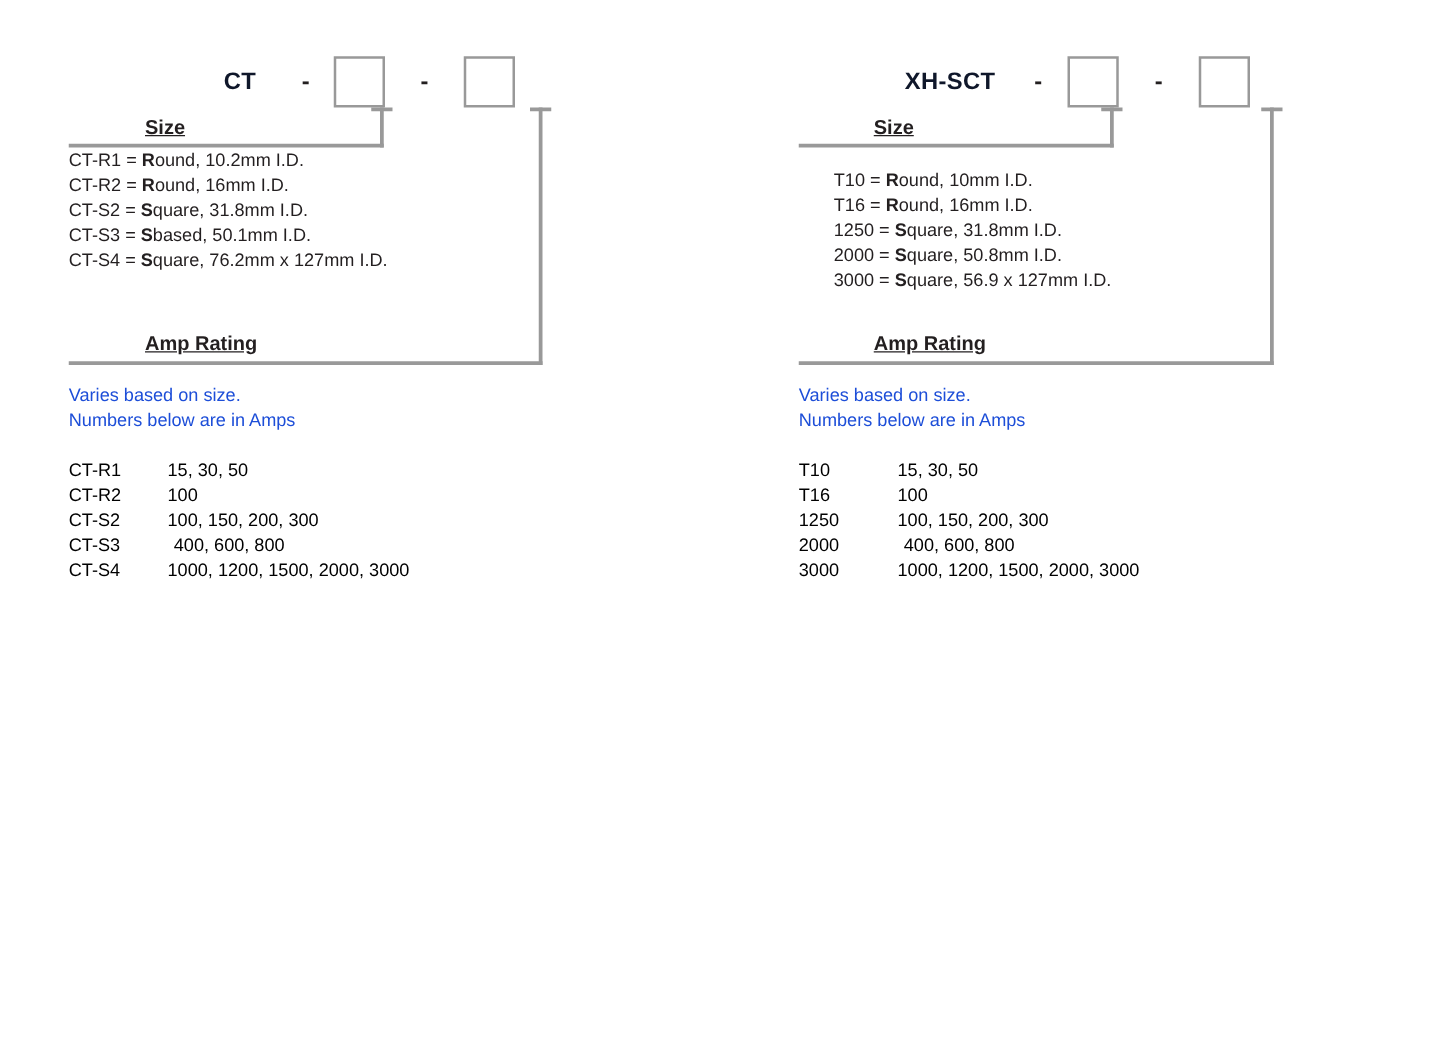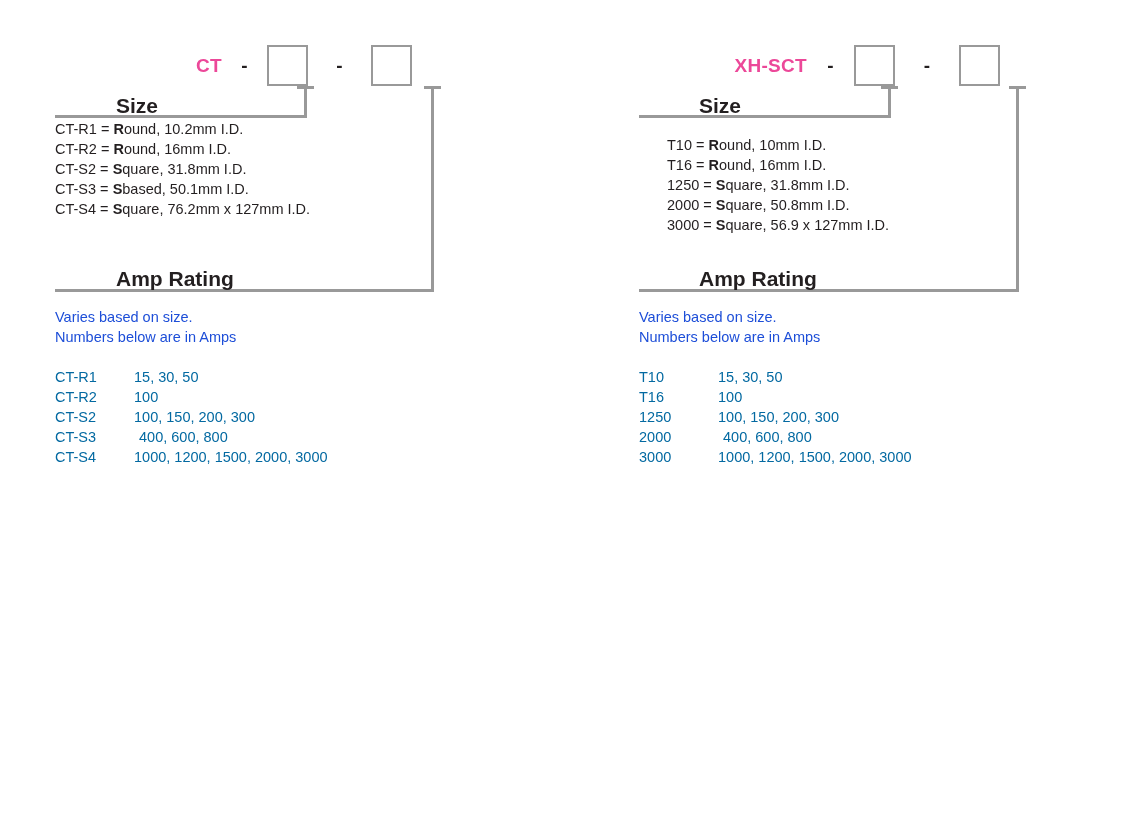--- a/index.html
+++ b/index.html
@@ -31,22 +31,22 @@
     top: 42px;
     left: 0;
     height: 46px;
     display: flex;
     align-items: center;
   }
   .code-prefix {
     font-weight: bold;
     font-size: 19px;
     letter-spacing: 0.3px;
-    color: #ec4899;
-    text-align: right;
+    color: #0f172a;
+    text-align: center;
     line-height: 1;
   }
   .dash {
     font-weight: bold;
     font-size: 19px;
     color: #231f20;
     text-align: center;
     line-height: 1;
   }
   .code-box {
@@ -72,24 +72,25 @@
   .lead-h {
     position: absolute;
     height: 3px;
     background: #999999;
   }
 
   
   .section-title {
     position: absolute;
     font-weight: bold;
-    font-size: 21px;
+    font-size: 16px;
     color: #231f20;
     white-space: nowrap;
     line-height: 1;
+    text-decoration: underline;
   }
 
   
   .size-list {
     position: absolute;
     font-size: 14.5px;
     line-height: 20px;
     white-space: nowrap;
     color: #231f20;
   }
@@ -100,21 +101,21 @@
     font-size: 14.5px;
     line-height: 20px;
     white-space: nowrap;
     color: #1d4ed8;
   }
 
   .amp-table {
     position: absolute;
     font-size: 14.5px;
     line-height: 20px;
-    color: #0369a1;
+    color: #000000;
     border-collapse: collapse;
   }
   .amp-table td {
     padding: 0;
     white-space: nowrap;
     vertical-align: top;
     font-size: 14.5px;
     line-height: 20px;
   }
   .amp-table td.code-cell { width: 79px; }

